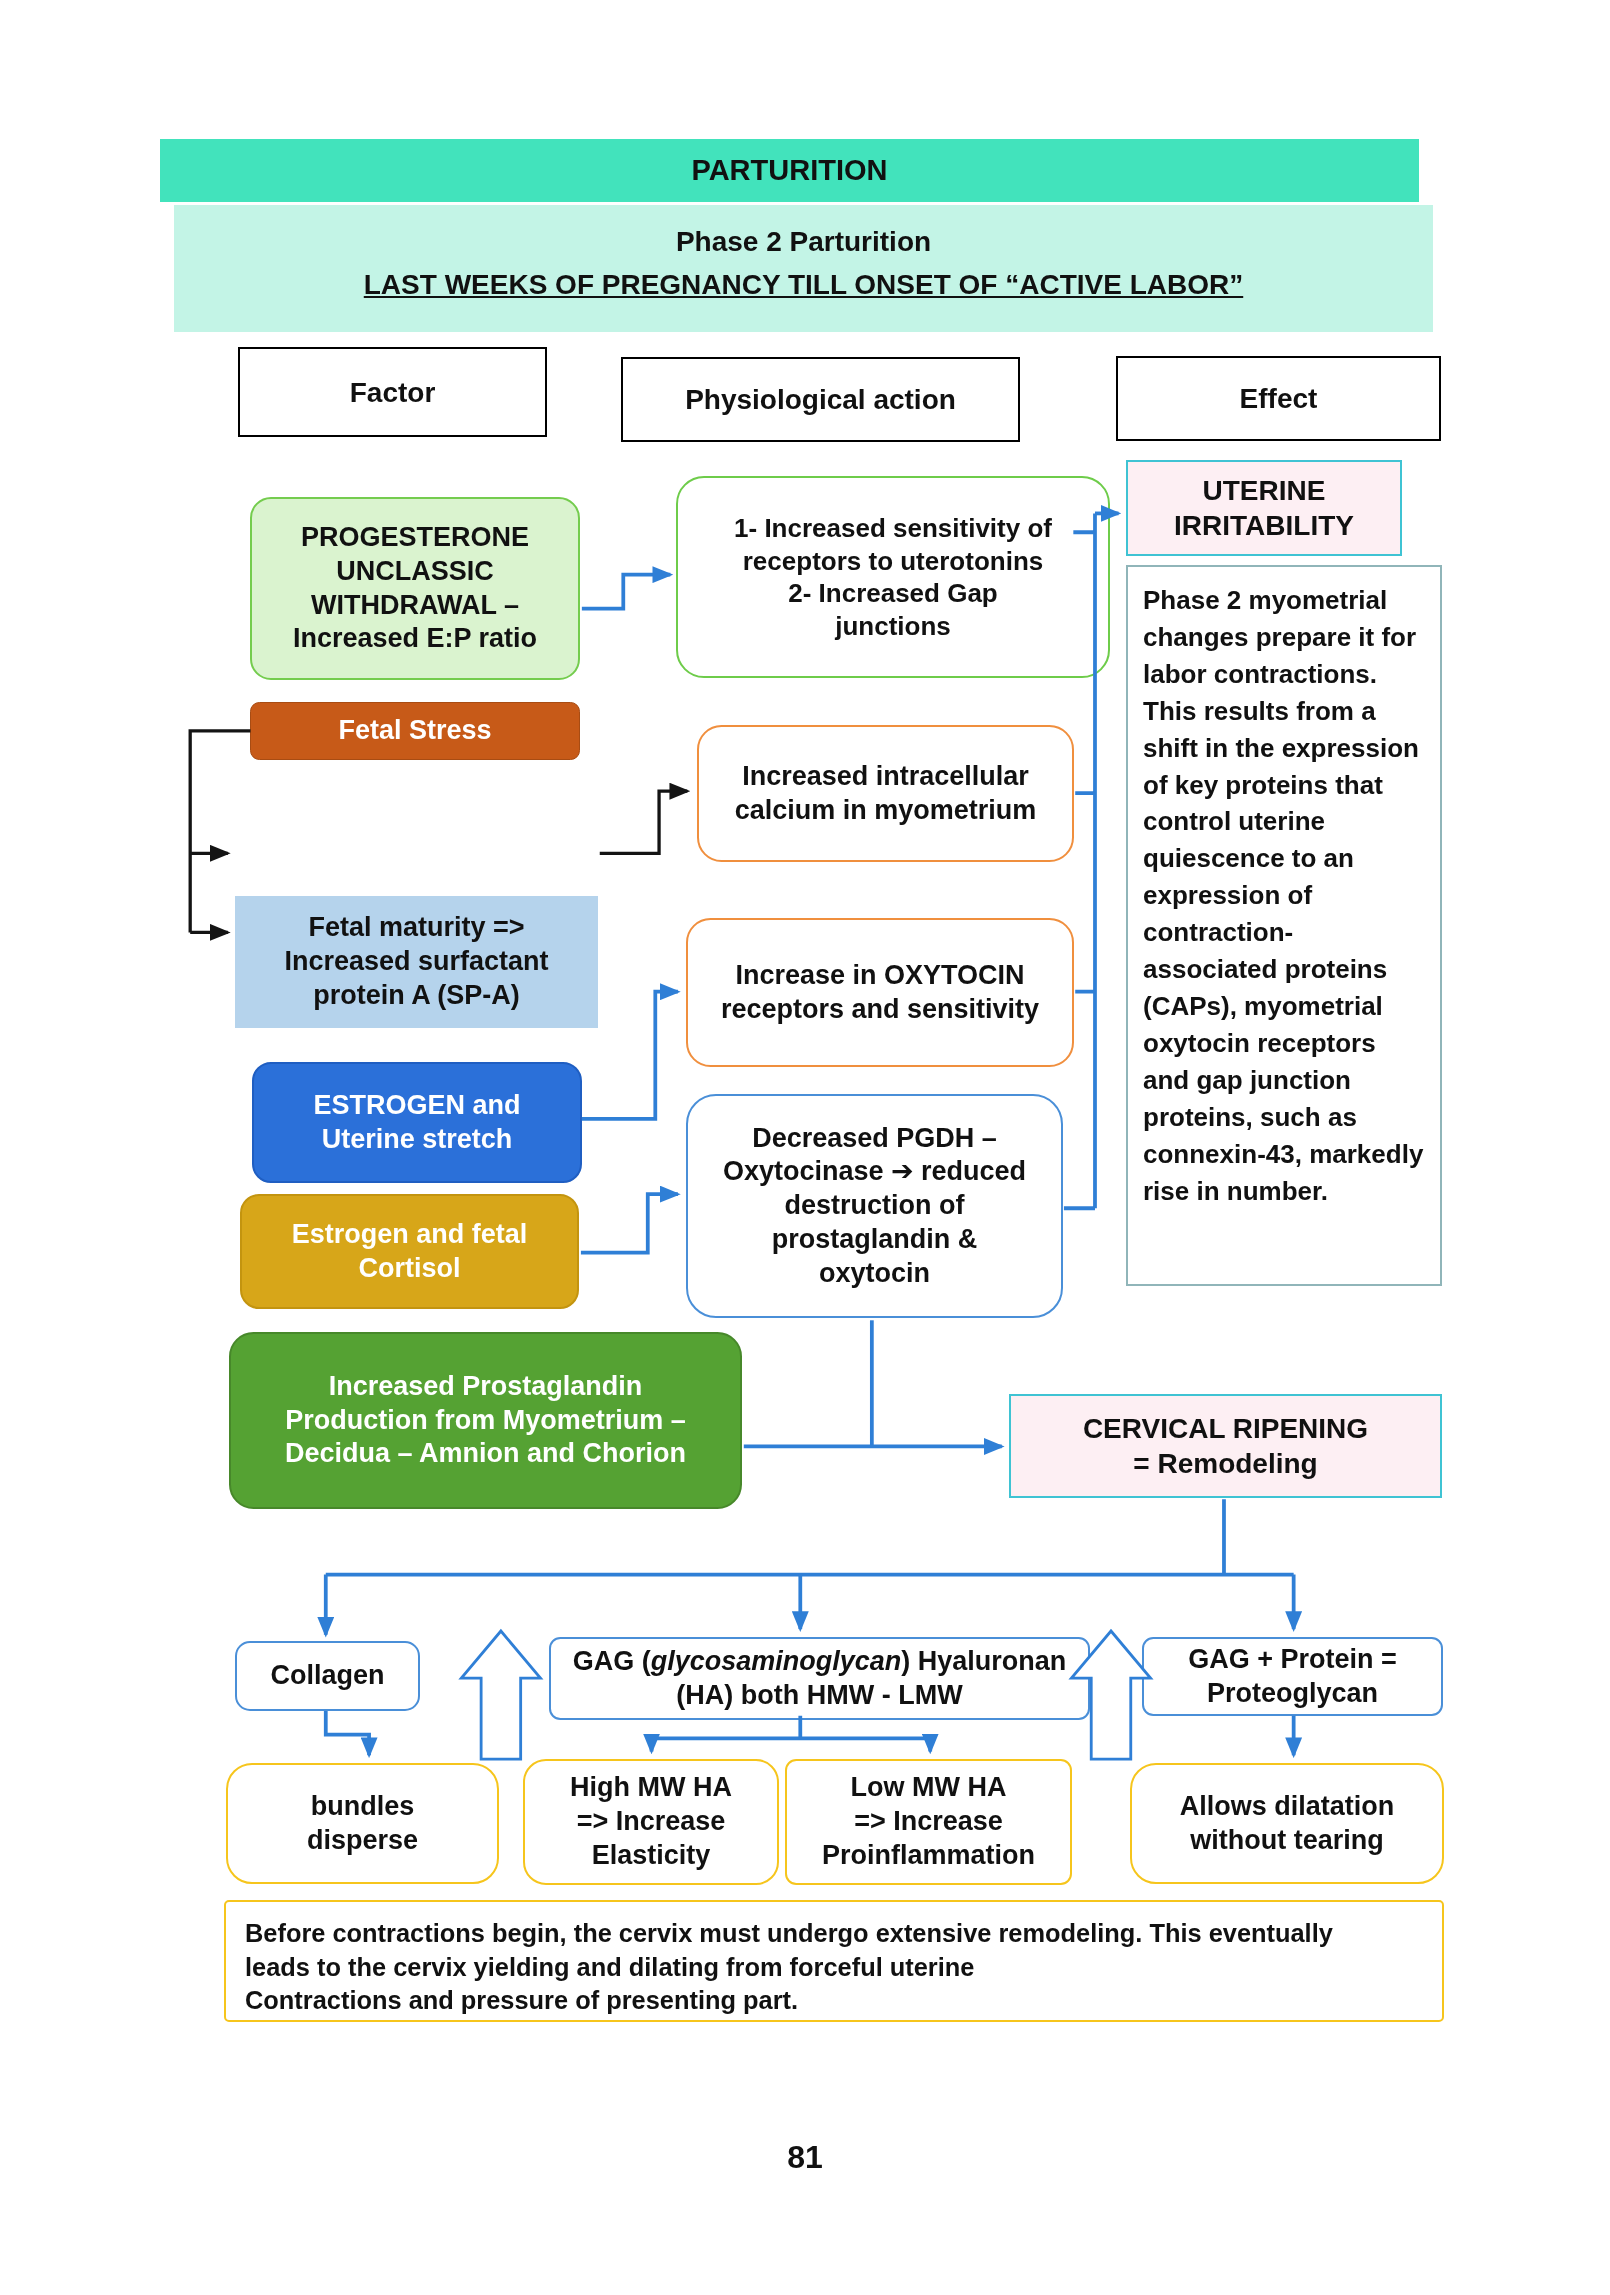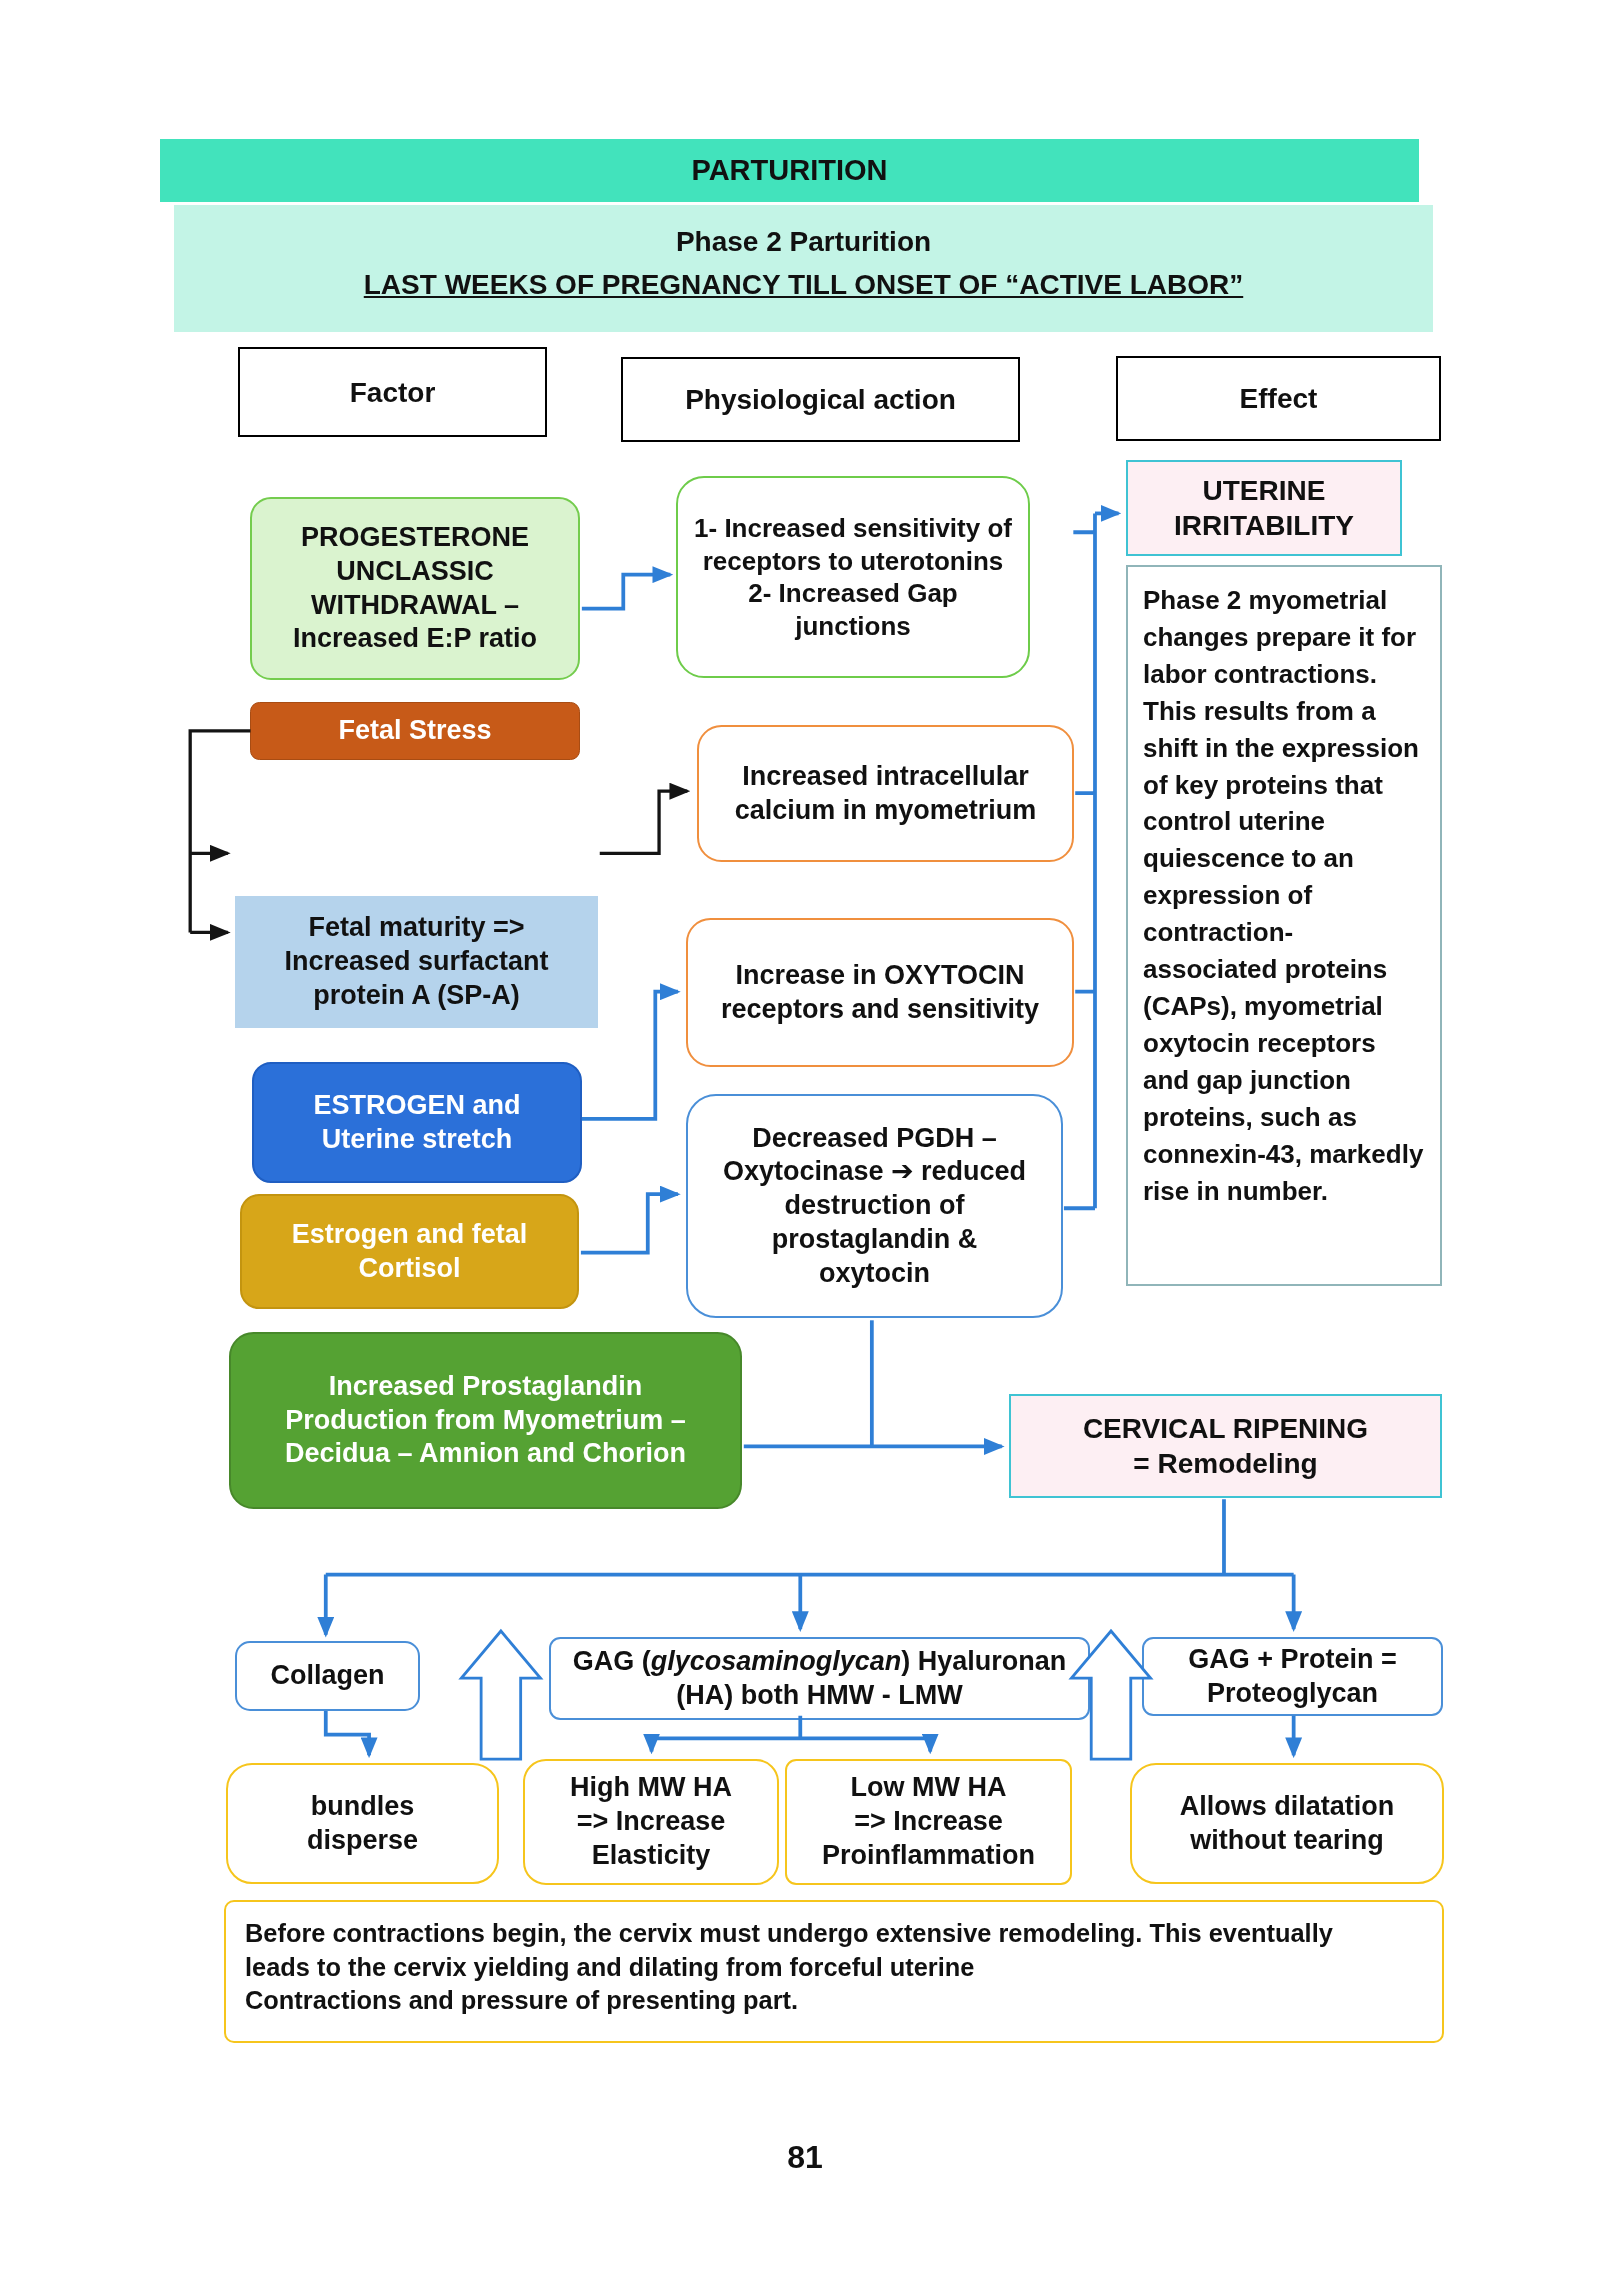--- a/index.html
+++ b/index.html
@@ -69,21 +69,21 @@
   <div class="abs box fill-blue" style="left:252px; top:1062px; width:330px; height:121px;">ESTROGEN and
 Uterine stretch</div>
 
   <div class="abs box fill-gold" style="left:240px; top:1194px; width:339px; height:115px;">Estrogen and fetal
 Cortisol</div>
 
   <div class="abs box fill-dgreen" style="left:229px; top:1332px; width:513px; height:177px;">Increased Prostaglandin
 Production from Myometrium –
 Decidua – Amnion and Chorion</div>
 
-  <div class="abs box out-green" style="left:676px; top:476px; width:354px; height:202px;">1- Increased sensitivity of
+  <div class="abs box out-green" style="left:676px; top:476px; width:434px; height:202px;">1- Increased sensitivity of
 receptors to uterotonins
 2- Increased Gap
 junctions</div>
 
   <div class="abs box out-orange" style="left:697px; top:725px; width:377px; height:137px;">Increased intracellular
 calcium in myometrium</div>
 
   <div class="abs box out-orange" style="left:686px; top:918px; width:388px; height:149px;">Increase in OXYTOCIN
 receptors and sensitivity</div>
 
@@ -118,21 +118,21 @@
 =&gt; Increase
 Elasticity</div>
 
   <div class="abs box out-yellow" style="left:785px; top:1759px; width:287px; height:126px; border-radius:11.3px;">Low MW HA
 =&gt; Increase
 Proinflammation</div>
 
   <div class="abs box out-yellow" style="left:1130px; top:1763px; width:314px; height:121px; border-radius:26px;">Allows dilatation
 without tearing</div>
 
-  <div class="abs box out-yellow note" style="left:224px; top:1900px; width:1220px; height:143px; border-radius:10px;">Before contractions begin, the cervix must undergo extensive remodeling. This eventually
+  <div class="abs box out-yellow note" style="left:224px; top:1900px; width:1220px; height:122px; border-radius:5px;">Before contractions begin, the cervix must undergo extensive remodeling. This eventually
 leads to the cervix yielding and dilating from forceful uterine
 Contractions and pressure of presenting part.</div>
 
   <div class="abs pageno" style="top:2139px;">81</div>
 
   <svg class="abs overlay" width="1610" height="2296" viewBox="0 0 1710 2438">
     <defs>
       <marker id="m-blue" markerUnits="userSpaceOnUse" markerWidth="22" markerHeight="18" refX="19" refY="9" orient="auto">
         <path d="M0,0 L22,9 L0,18 Z" fill="#2f7fd6"></path>
       </marker>

